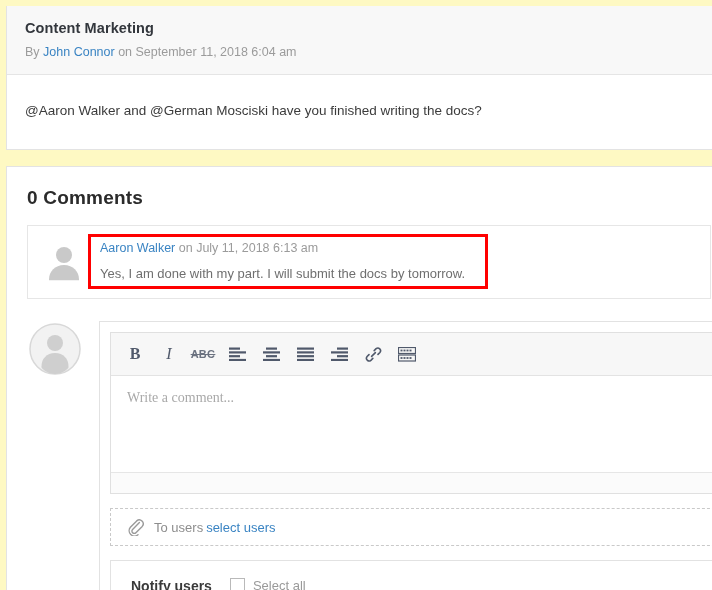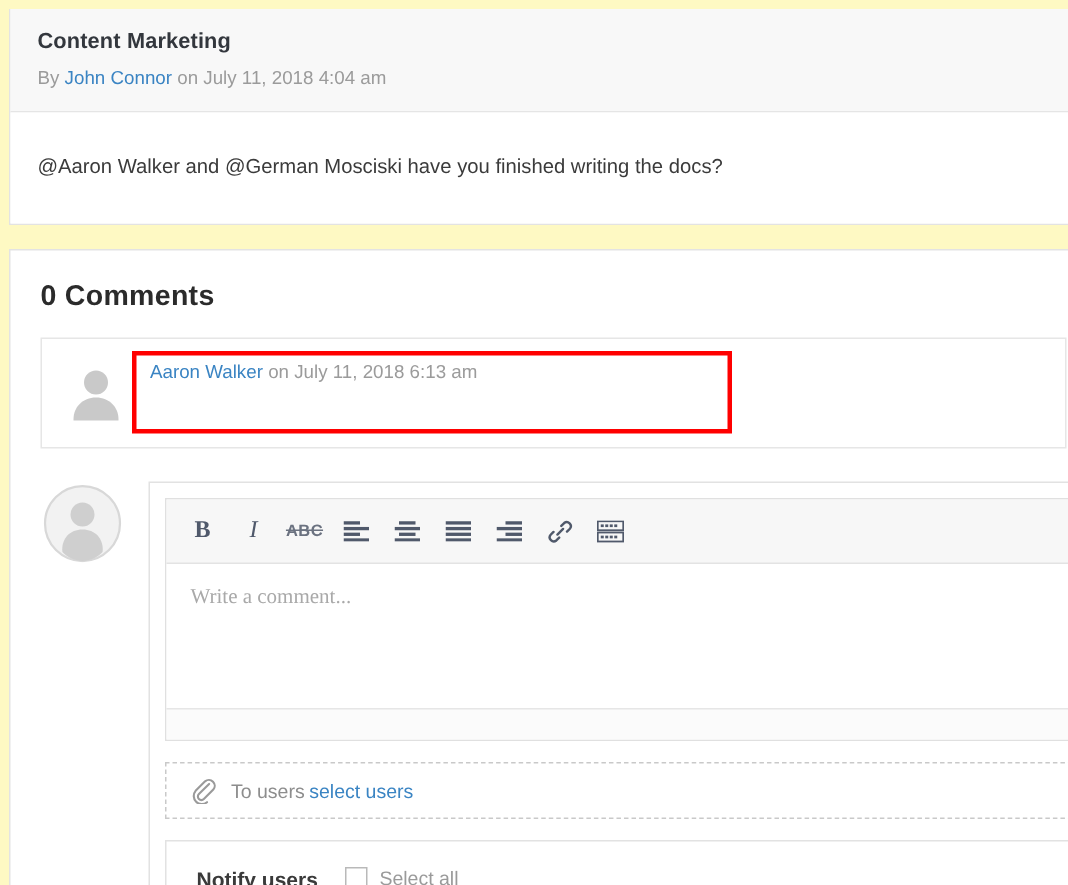--- a/index.html
+++ b/index.html
@@ -289,21 +289,21 @@
 
 <div class="page">
 
   <div class="post-card">
     <div class="post-header">
       <div class="post-title">Content Marketing</div>
       <div class="post-meta">
         <span>By</span>
         <a class="author-link" href="#">John Connor</a>
         <span>on</span>
-        <span>July 11, 2018 4:04 am</span>
+        <span>September 11, 2018 6:04 am</span>
       </div>
     </div>
     <div class="post-body">@Aaron Walker and @German Mosciski have you finished writing the docs?</div>
   </div>
 
   <div class="comments-section">
 
     <div class="comments-heading">0 Comments</div>
 
     <div class="comment-list">
@@ -315,20 +315,21 @@
             <path d="M22 25c-9 0-15 6.5-15 14.5 0 0.3 0 0.5 0 0.8h30c0-0.3 0-0.5 0-0.8C37 31.5 31 25 22 25z" fill="#c9c9c9"></path>
           </svg>
         </span>
 
         <div class="comment-body">
           <div class="comment-meta">
             <a class="author-link" href="#">Aaron Walker</a>
             <span>on</span>
             <span>July 11, 2018 6:13 am</span>
           </div>
+          <div class="comment-text">Yes, I am done with my part. I will submit the docs by tomorrow.</div>
         </div>
 
         <div class="highlight-box"></div>
       </div>
     </div>
 
     <div class="composer-row">
 
       <span class="avatar-ring">
         <svg viewBox="0 0 52 52" width="52" height="52" aria-hidden="true">

